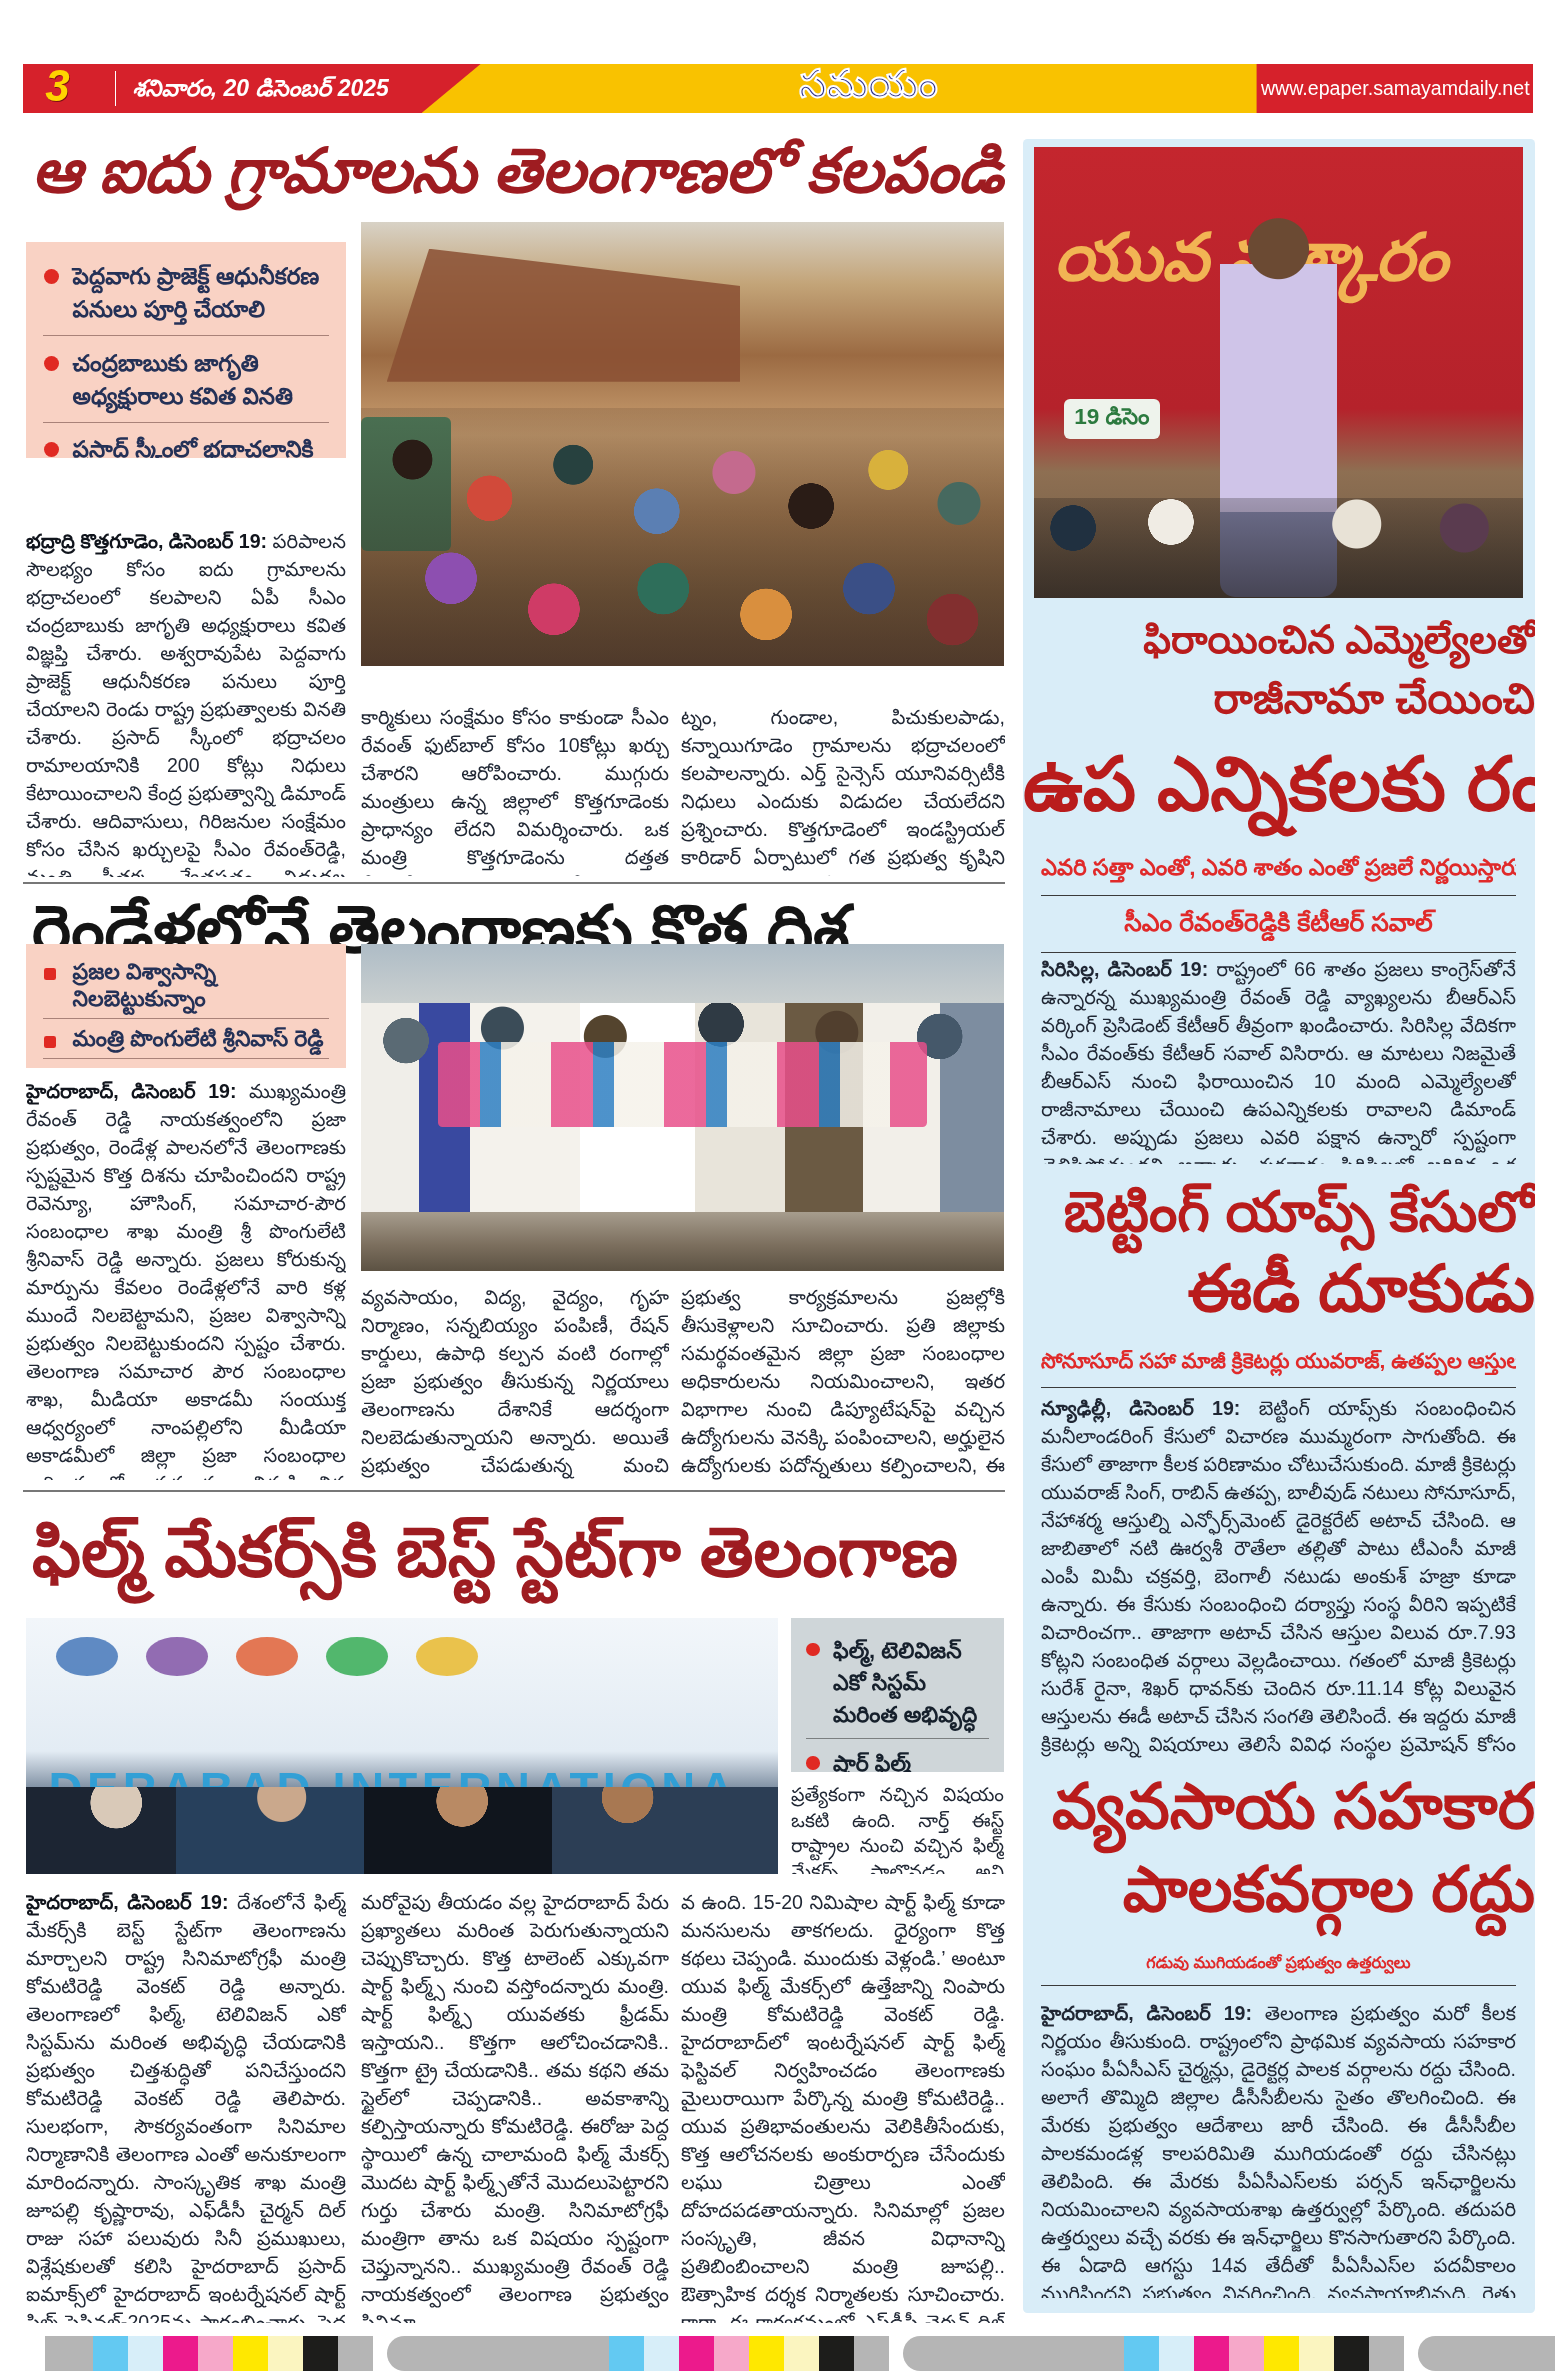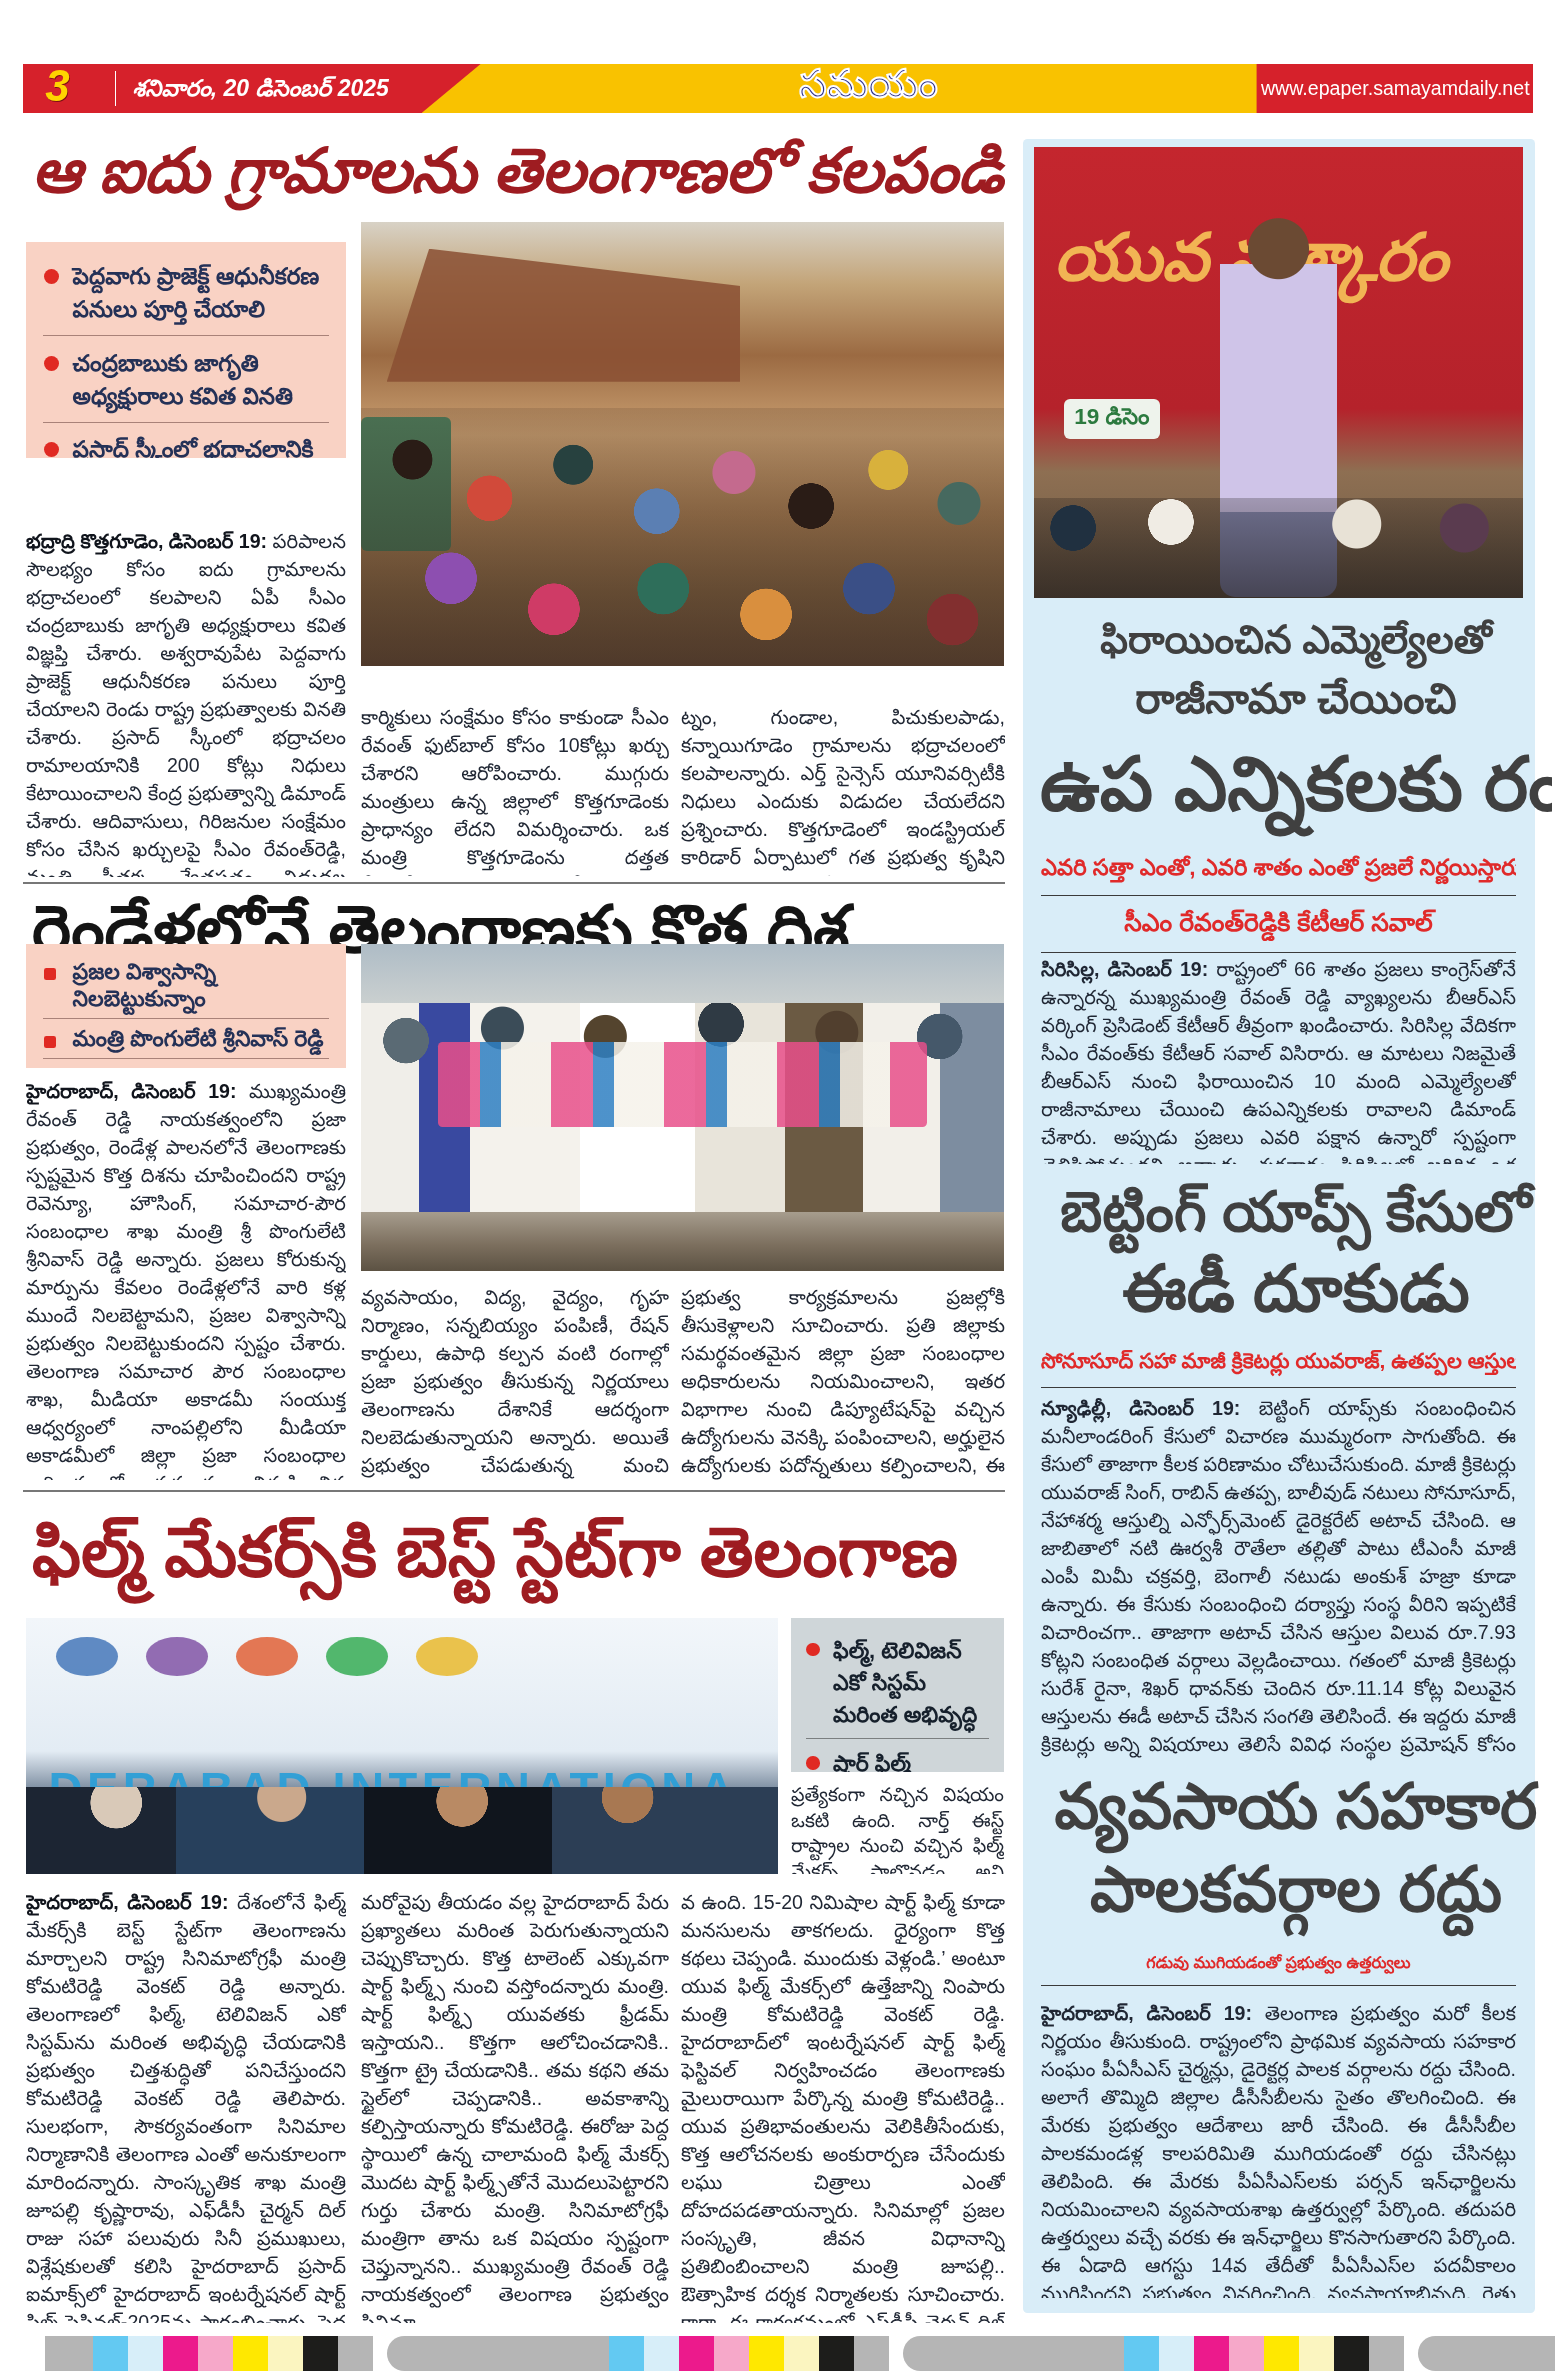--- a/index.html
+++ b/index.html
@@ -110,21 +110,21 @@
     border-radius:15px;}
   .ph-ktr .aud{position:absolute;left:0;bottom:0;width:100%;height:22%;
     background:
      radial-gradient(circle at 8% 30%,#203040 0 22.6px,transparent 23px),
      radial-gradient(circle at 28% 24%,#f0ece4 0 22.6px,transparent 23px),
      radial-gradient(circle at 66% 26%,#e8e2d6 0 24px,transparent 25px),
      radial-gradient(circle at 88% 30%,#5a3b4f 0 24px,transparent 25px),
      linear-gradient(180deg,rgba(25,20,20,.25),rgba(25,20,20,.6));}
   
   .rpanel{left:1023px;top:139px;width:512px;height:2174px;background:var(--panelblue);border-radius:4.5px;}
-  .rp-head{position:absolute;left:17px;width:100%;text-align:center;font-weight:bold;color:#404040;white-space:nowrap;overflow:hidden;}
+  .rp-head{position:absolute;left:0;width:100%;text-align:right;font-weight:bold;color:#b91c1c;white-space:nowrap;overflow:hidden;}
   .rp-sub{position:absolute;left:18px;width:475px;text-align:center;font-weight:bold;color:var(--subred);
     padding-bottom:9px;border-bottom:1.5px solid #3a3a3a;white-space:nowrap;overflow:hidden;}
   .rp-body{position:absolute;left:18px;width:475px;font-size:19.6px;line-height:28px;text-align:justify;overflow:hidden;}
   
   .cbar{display:flex;align-items:center;height:35px;}
   .cbar .blk{width:35px;height:35px;}
   .cbar .blk:first-child{width:48px;}
   .cbar .pill{width:200px;height:35px;border-radius:17.3px;margin-left:13.5px;}
 </style>
 </head>

